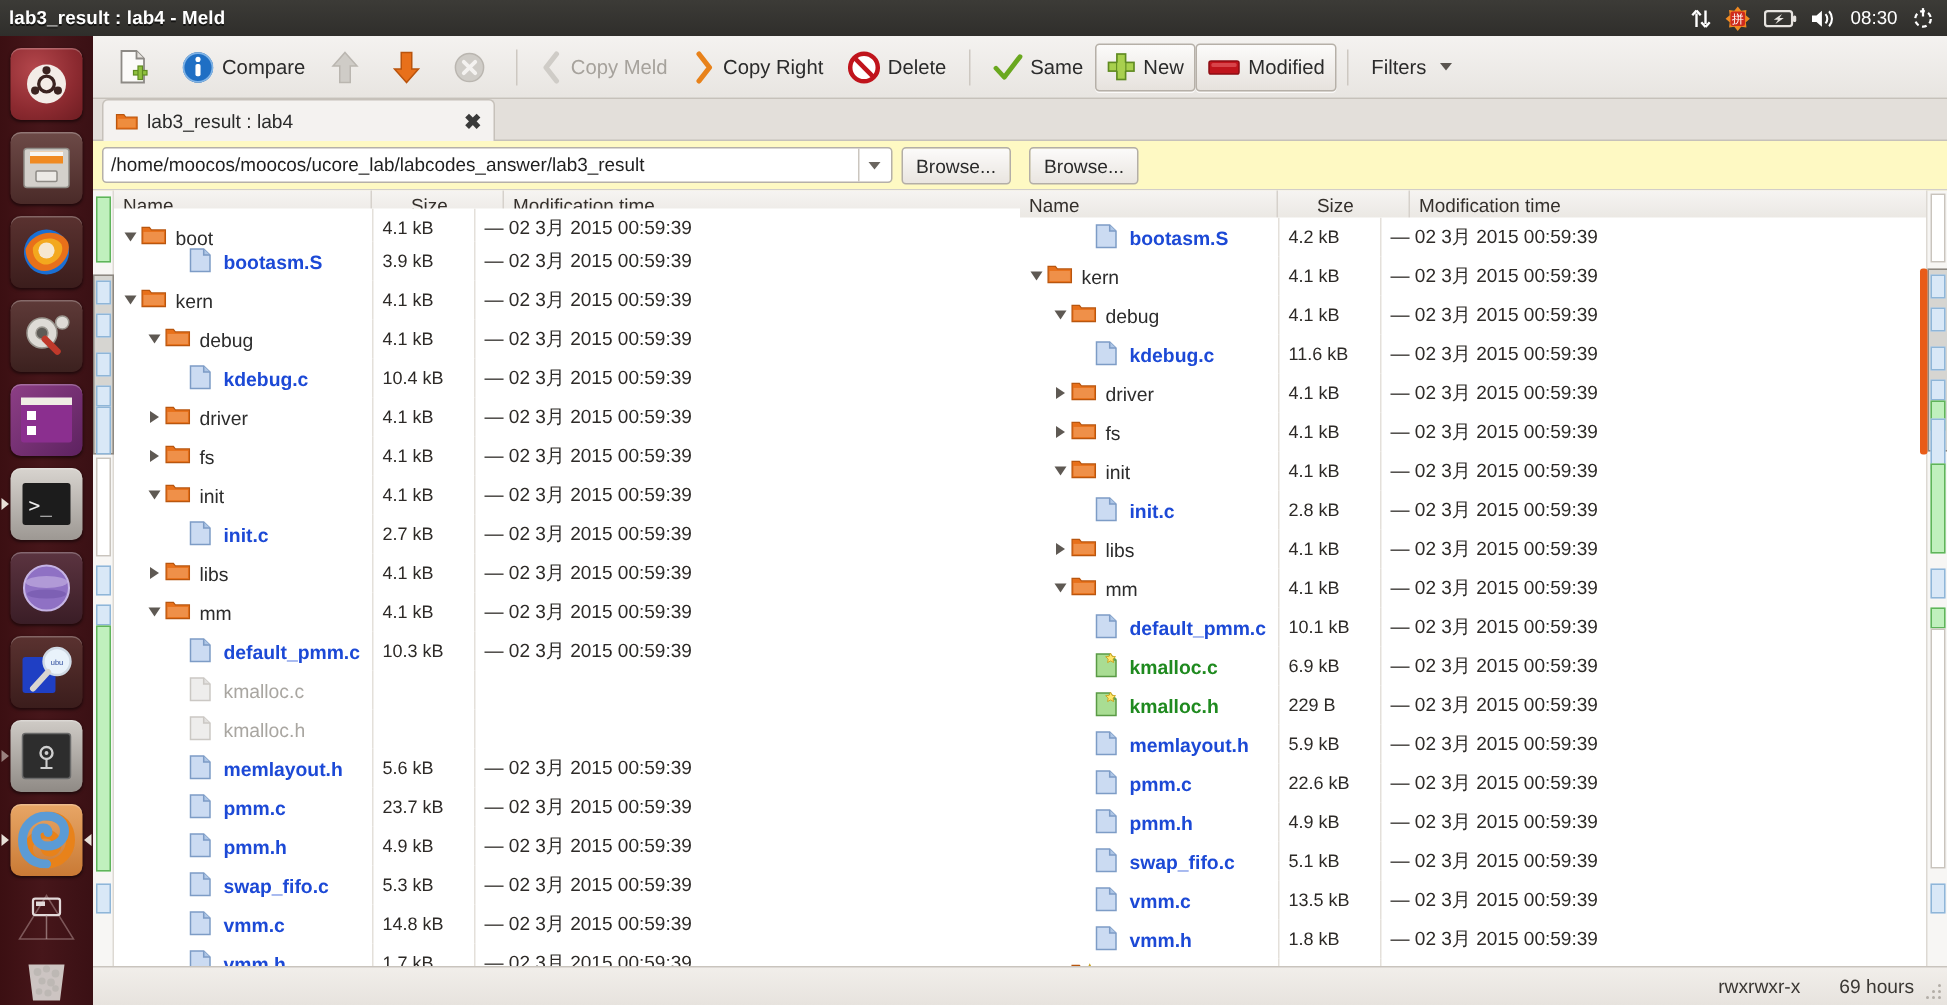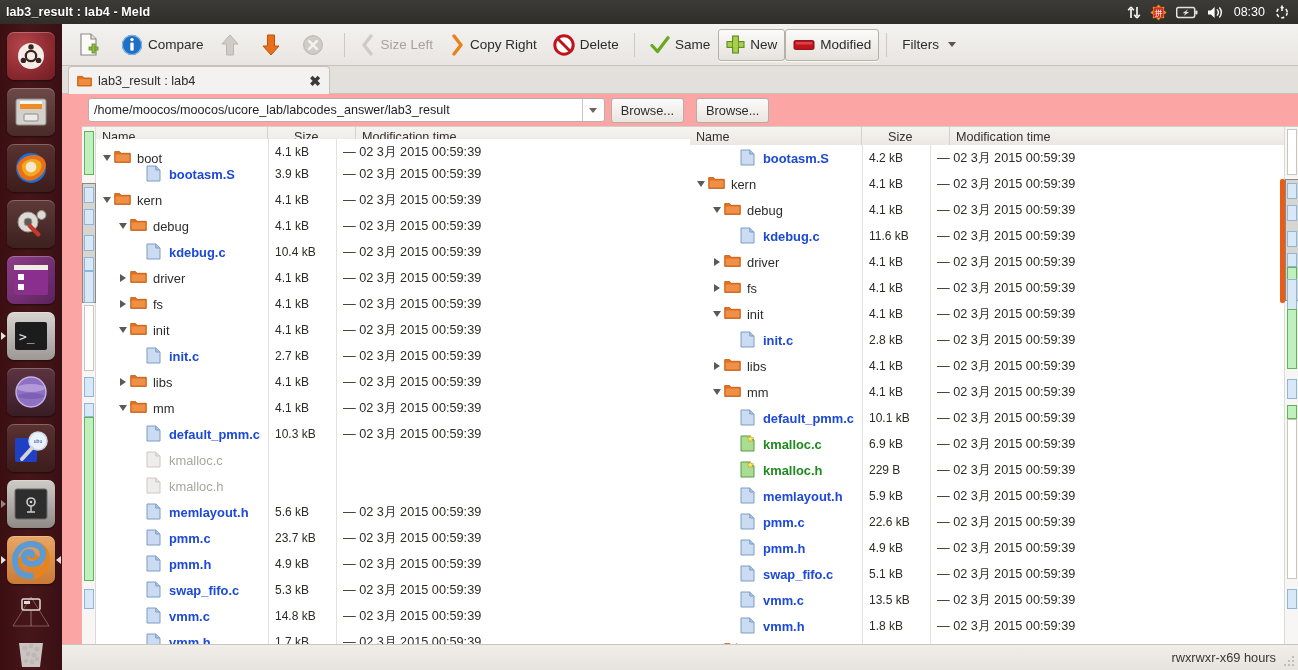--- a/index.html
+++ b/index.html
@@ -88,21 +88,21 @@
   #tab {
     position: absolute; left: 6px; top: 0px; height: 28px; width: 262px;
     background: #f4f2f0; border: 1px solid #c6c1ba; border-bottom: none;
     border-radius: 4px 4px 0 0;
     display: flex; align-items: center; gap: 6px; padding: 0 8px;
   }
   #tab .tab-label { font-size: 12.8px; color: #2b2b2b; }
   #tab .tab-close { margin-left: auto; color: #3a3a3a; font-weight: bold; font-size: 14px; line-height: 1; }
 
   
-  #panes { flex: 1 1 auto; display: flex; background: #fca5a5; min-height: 0; padding-left: 20px; }
+  #panes { flex: 1 1 auto; display: flex; background: #fef9c3; min-height: 0; }
   .pane { flex: 1 1 50%; display: flex; flex-direction: column; min-width: 0; position: relative; }
   .pathrow { height: 32px; flex: 0 0 32px; display: flex; align-items: center; gap: 6px; padding: 0 6px; }
   .path-entry {
     flex: 1 1 auto; height: 24px; background: #ffffff; border: 1px solid #b5b0a9;
     border-radius: 3px; display: flex; align-items: center; min-width: 0;
   }
   .path-entry .ptext {
     flex: 1 1 auto; padding: 0 5px; font-size: 12.6px; color: #1f1f1f;
     white-space: nowrap; overflow: hidden; text-overflow: ellipsis;
   }
@@ -149,21 +149,21 @@
   .expander { width: 14px; height: 26px; display: flex; align-items: center; justify-content: center; flex: 0 0 14px; }
   .tri-r { width: 0; height: 0; border-top: 4px solid transparent; border-bottom: 4px solid transparent; border-left: 6px solid #5e5953; }
   .tri-d { width: 0; height: 0; border-left: 4px solid transparent; border-right: 4px solid transparent; border-top: 6px solid #5e5953; }
   .ico { flex: 0 0 18px; width: 18px; height: 18px; margin-right: 5px; position: relative; }
 
   
   #statusbar {
     flex: 0 0 26px; height: 26px;
     background: linear-gradient(to bottom, #f1eeea 0%, #e7e3de 100%);
     border-top: 1px solid #c9c4bd;
-    display: flex; align-items: center; justify-content: flex-end; padding-right: 22px;
+    display: flex; align-items: center; justify-content: flex-end; gap: 26px; padding-right: 22px;
     font-size: 12.8px; color: #3a3733;
   }
   #grip { position: absolute; right: 2px; bottom: 2px; width: 14px; height: 14px; }
 </style>
 </head>
 <body>
 
 <div id="top-panel">
   <span class="win-title">lab3_result : lab4 - Meld</span>
 
@@ -395,21 +395,21 @@
         </svg>
       <span></span>
     </div>
 
     <div class="tb-sep"></div>
 
     <div class="tb-btn disabled">
       <svg width="16" height="22" viewBox="0 0 16 22">
           <path d="M11 2 L4 11 L11 20" fill="none" stroke="#cfccc7" stroke-width="3.4" stroke-linecap="round" stroke-linejoin="round"></path>
         </svg>
-      <span>Size Left</span>
+      <span>Copy Meld</span>
     </div>
 
     <div class="tb-btn">
       <svg width="16" height="22" viewBox="0 0 16 22">
           <path d="M5 2 L12 11 L5 20" fill="none" stroke="#e8821a" stroke-width="3.4" stroke-linecap="round" stroke-linejoin="round"></path>
         </svg>
       <span>Copy Right</span>
     </div>
 
     <div class="tb-btn">

